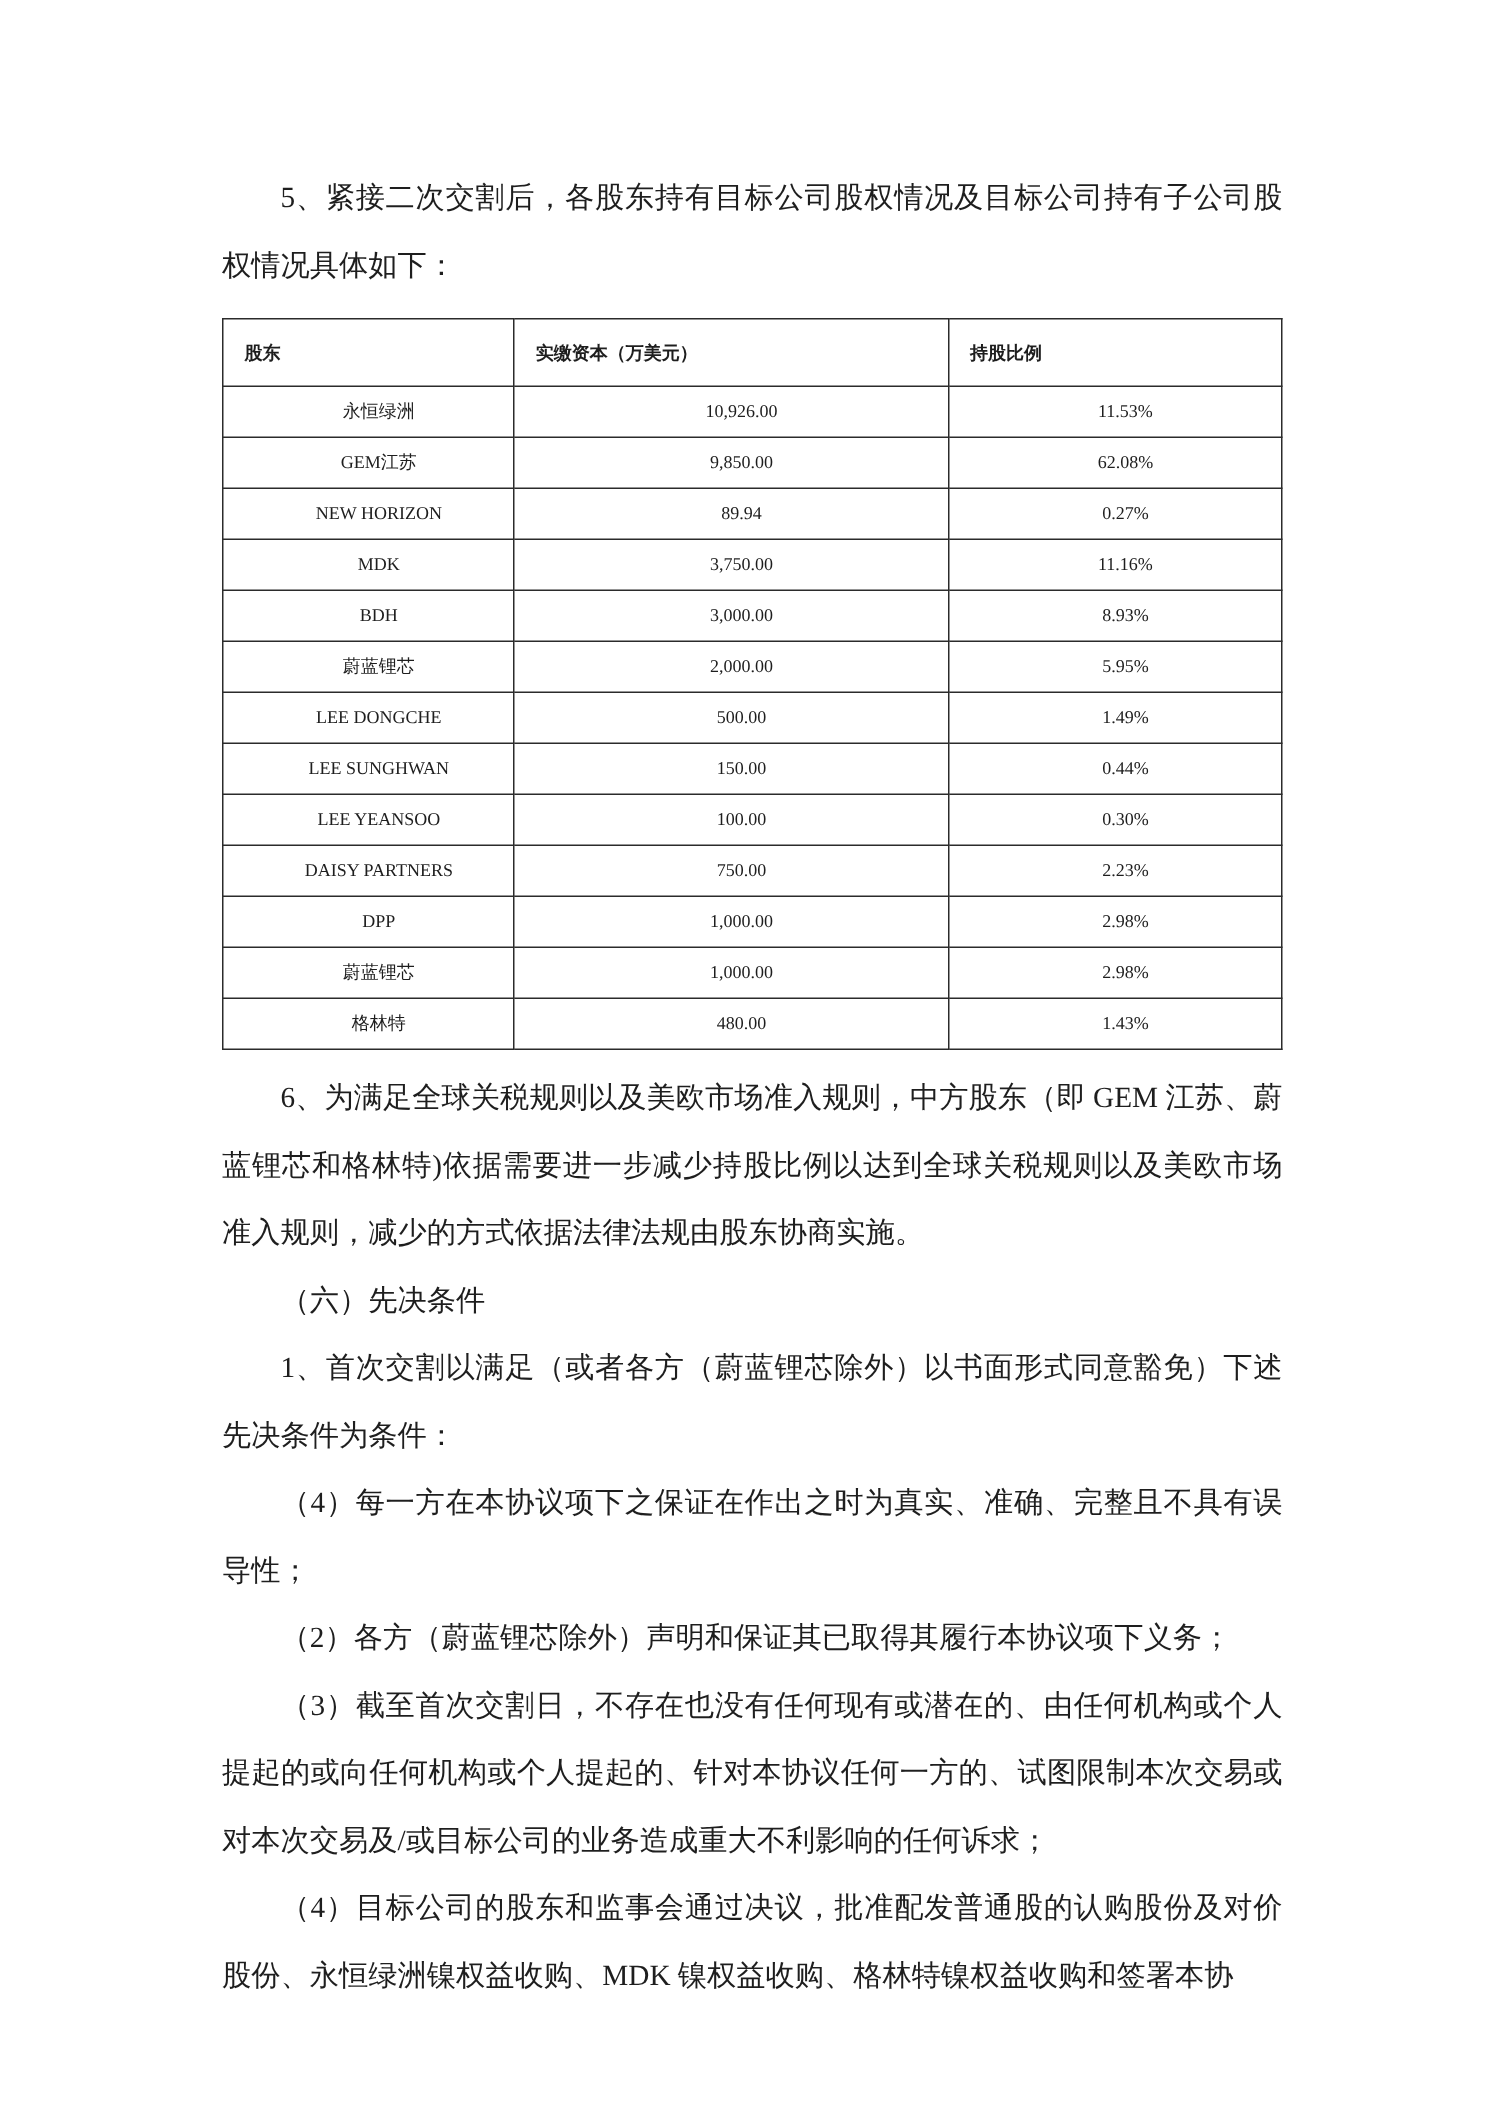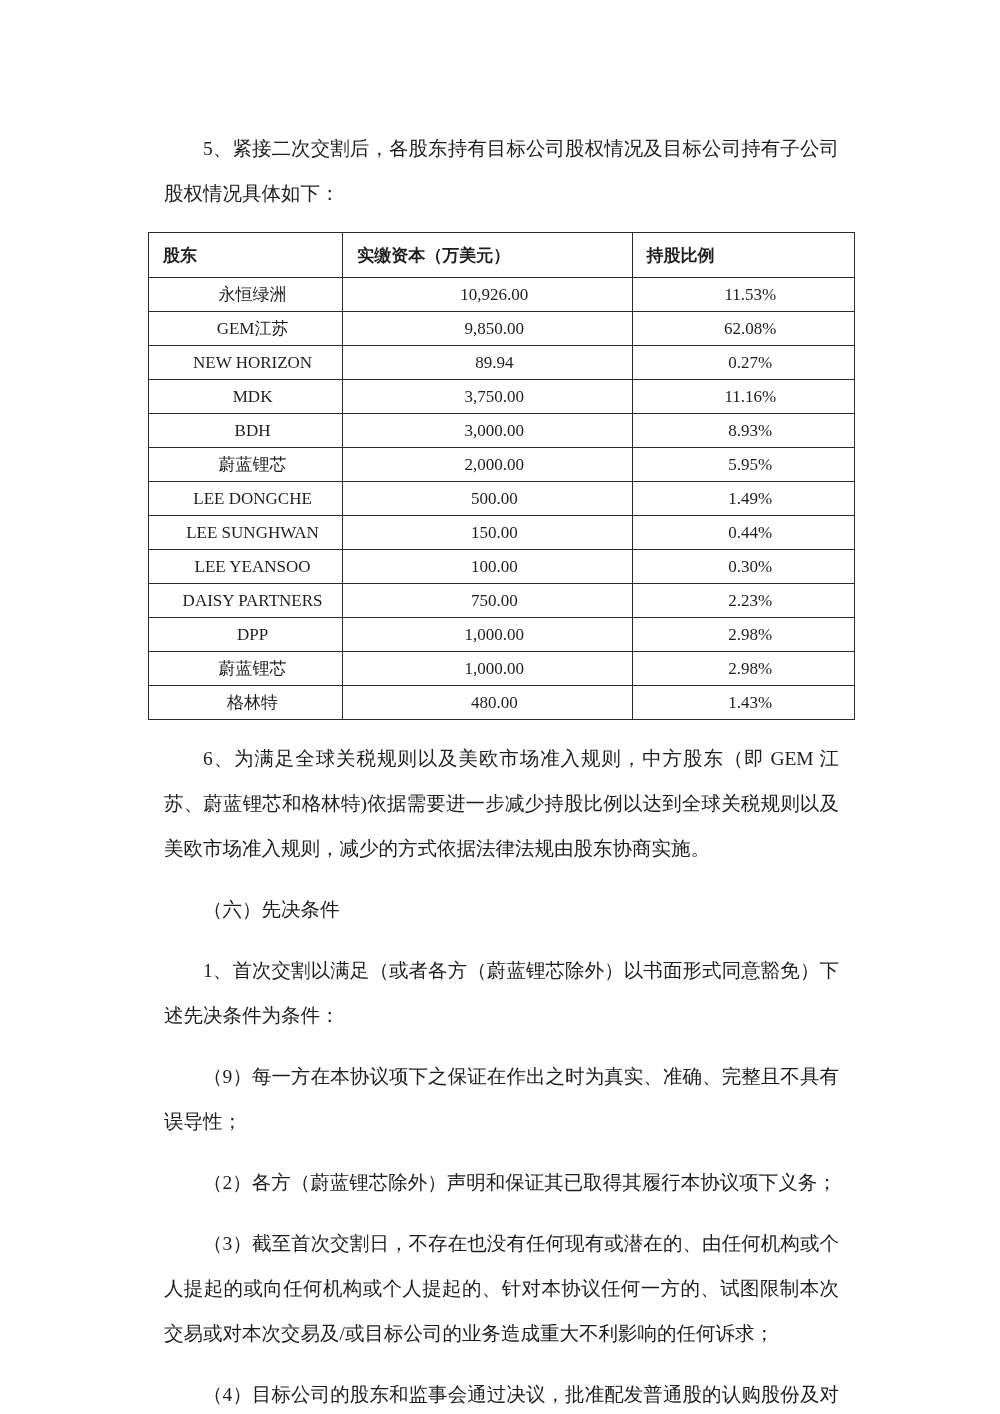--- a/index.html
+++ b/index.html
@@ -14,33 +14,33 @@
     color: #1e1e1e;
     overflow: hidden;
   }
   .page {
     box-sizing: border-box;
     width: 1000px;
     height: 1414px;
     padding: 110px 145px 0 148px;
   }
   p.body-text {
-    margin: 16px;
+    margin: 0;
     font-size: 19.5px;
     line-height: 45px;
     text-align: justify;
     text-indent: 2em;
     word-break: break-all;
   }
   table.share-table {
     width: 100%;
     border-collapse: collapse;
     table-layout: fixed;
     margin: 12px 0 10px 0;
-    font-size: 17px;
+    font-size: 12px;
   }
   table.share-table col.c1 { width: 27.5%; }
   table.share-table col.c2 { width: 41%; }
   table.share-table col.c3 { width: 31.5%; }
   table.share-table th,
   table.share-table td {
     border: 1.6px solid #2b2b2b;
     padding: 0 0 0 14px;
     text-align: left;
     vertical-align: middle;
@@ -146,18 +146,18 @@
         <td>格林特</td>
         <td>480.00</td>
         <td>1.43%</td>
       </tr>
     </tbody>
   </table>
 
   <p class="body-text">6、为满足全球关税规则以及美欧市场准入规则，中方股东（即 GEM 江苏、蔚蓝锂芯和格林特)依据需要进一步减少持股比例以达到全球关税规则以及美欧市场准入规则，减少的方式依据法律法规由股东协商实施。</p>
   <p class="body-text">（六）先决条件</p>
   <p class="body-text">1、首次交割以满足（或者各方（蔚蓝锂芯除外）以书面形式同意豁免）下述先决条件为条件：</p>
-  <p class="body-text">（9）每一方在本协议项下之保证在作出之时为真实、准确、完整且不具有误导性；</p>
+  <p class="body-text">（4）每一方在本协议项下之保证在作出之时为真实、准确、完整且不具有误导性；</p>
   <p class="body-text">（2）各方（蔚蓝锂芯除外）声明和保证其已取得其履行本协议项下义务；</p>
   <p class="body-text">（3）截至首次交割日，不存在也没有任何现有或潜在的、由任何机构或个人提起的或向任何机构或个人提起的、针对本协议任何一方的、试图限制本次交易或对本次交易及/或目标公司的业务造成重大不利影响的任何诉求；</p>
   <p class="body-text">（4）目标公司的股东和监事会通过决议，批准配发普通股的认购股份及对价股份、永恒绿洲镍权益收购、MDK 镍权益收购、格林特镍权益收购和签署本协</p>
 
 </div>
 
 </body></html>

